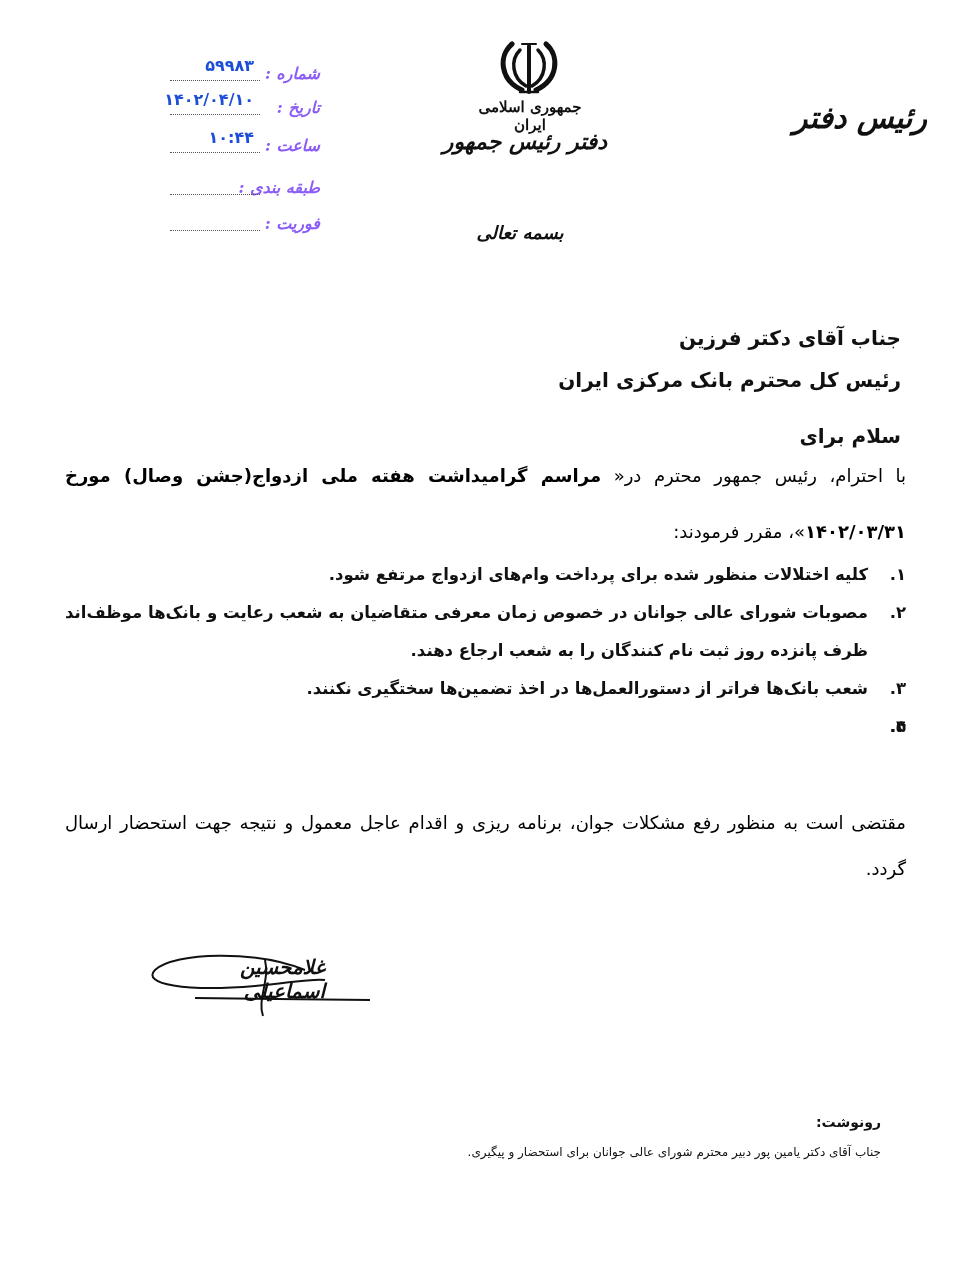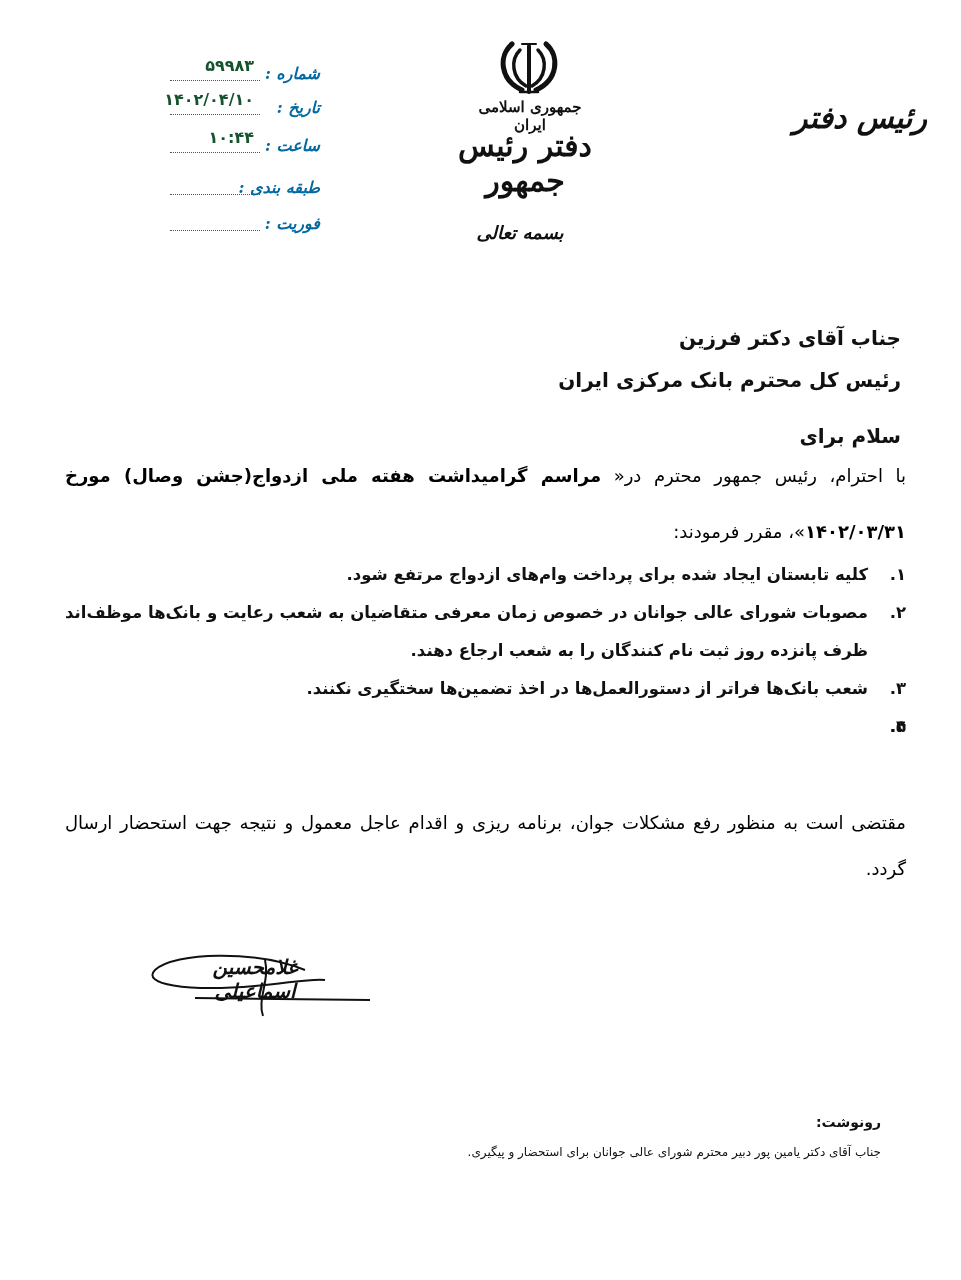--- a/index.html
+++ b/index.html
@@ -25,37 +25,37 @@
       direction: rtl;
     }
     .meta-label {
       position: absolute;
       right: 0;
       top: 6px;
       font-family: "DejaVu Serif", serif;
       font-style: italic;
       font-weight: bold;
       font-size: 16px;
-      color: #0369a1;
+      color: #8b5cf6;
     }
     .meta-dots {
       position: absolute;
       right: 60px;
       width: 90px;
       top: 22px;
       border-bottom: 1px dotted #555;
     }
     .meta-value {
       position: absolute;
       right: 66px;
       top: -2px;
       font-weight: bold;
       font-size: 16px;
       letter-spacing: 0.5px;
-      color: #14532d;
+      color: #1d4ed8;
     }
 
     
     .emblem {
       position: absolute;
       left: 494px;
       top: 38px;
       width: 70px;
       height: 58px;
     }
@@ -70,21 +70,22 @@
       font-weight: bold;
       direction: rtl;
     }
     .org-large {
       position: absolute;
       left: 430px;
       top: 128px;
       width: 190px;
       text-align: center;
       font-family: "DejaVu Serif", serif;
-      font-size: 30px;
+      font-style: italic;
+      font-size: 22px;
       font-weight: bold;
       direction: rtl;
       letter-spacing: -1px;
     }
     .bismillah {
       position: absolute;
       left: 470px;
       top: 222px;
       width: 100px;
       text-align: center;
@@ -165,21 +166,21 @@
       left: 145px;
       top: 940px;
       width: 230px;
       height: 80px;
     }
     .sig-text {
       position: absolute;
       left: 185px;
       top: 955px;
       width: 140px;
-      text-align: center;
+      text-align: right;
       font-family: "DejaVu Serif", serif;
       font-style: italic;
       font-weight: bold;
       font-size: 20px;
       direction: rtl;
     }
 
     
     .cc-title {
       position: absolute;
@@ -251,21 +252,21 @@
 <div class="rcpt" style="top:368px;">رئیس کل محترم بانک مرکزی ایران</div>
 <div class="rcpt" style="top:424px;">سلام برای</div>
 
 <div class="para" style="top:448px;">
   <span>با احترام، رئیس جمهور محترم در« </span><b>مراسم گرامیداشت هفته ملی ازدواج(جشن وصال) مورخ ۱۴۰۲/۰۳/۳۱</b><span>»، مقرر فرمودند:</span>
 </div>
 
 <ol class="list">
   <li>
     <span class="num">۱.</span>
-    <span>کلیه تابستان ایجاد شده برای پرداخت وام‌های ازدواج مرتفع شود.</span>
+    <span>کلیه اختلالات منظور شده برای پرداخت وام‌های ازدواج مرتفع شود.</span>
   </li>
   <li>
     <span class="num">۲.</span>
     <span>مصوبات شورای عالی جوانان در خصوص زمان معرفی متقاضیان به شعب رعایت و بانک‌ها موظف‌اند ظرف پانزده روز ثبت نام کنندگان را به شعب ارجاع دهند.</span>
   </li>
   <li>
     <span class="num">۳.</span>
     <span>شعب بانک‌ها فراتر از دستورالعمل‌ها در اخذ تضمین‌ها سختگیری نکنند.</span>
   </li>
   <li>

